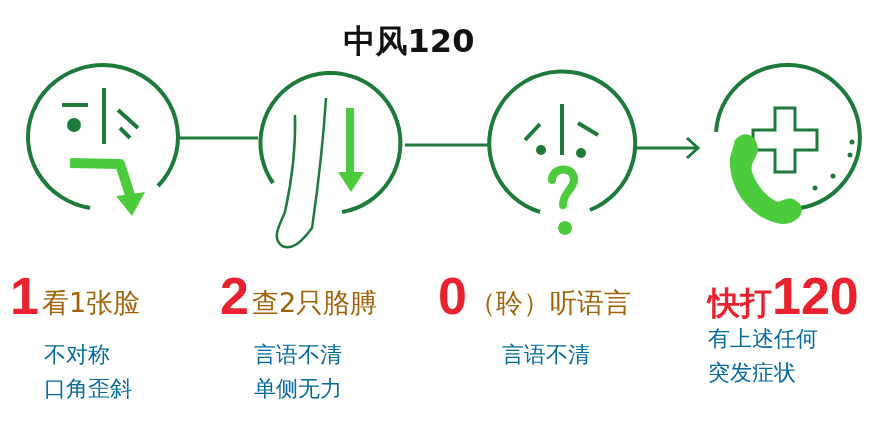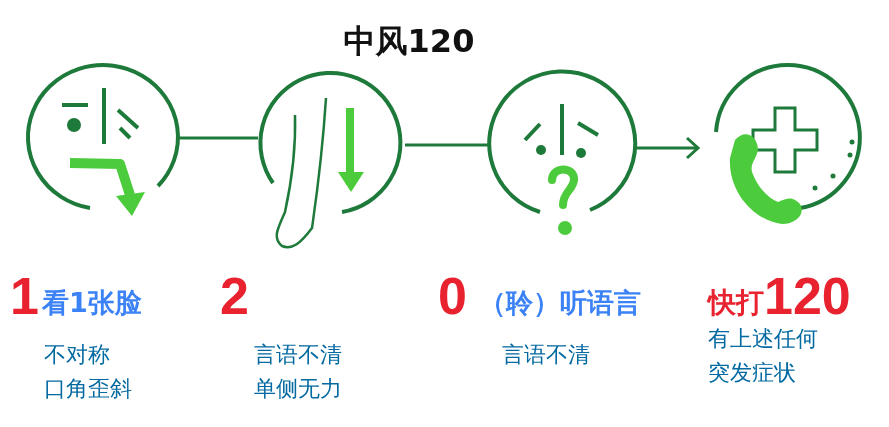--- a/index.html
+++ b/index.html
@@ -2,22 +2,22 @@
 <html><head>
 <meta charset="utf-8">
 <style>
   html,body{margin:0;padding:0;background:#ffffff;}
   body{width:889px;height:427px;position:relative;overflow:hidden;font-family:"DejaVu Sans","Liberation Sans",sans-serif;}
   .title{position:absolute;left:0;width:818px;top:20px;text-align:center;font-size:32px;font-weight:bold;color:#111;}
   svg.art{position:absolute;left:0;top:0;}
   .step{position:absolute;top:272px;}
   .head{display:flex;align-items:flex-end;white-space:nowrap;}
   .num{color:#e8232f;font-weight:bold;font-size:52px;line-height:48px;font-family:"Liberation Sans",sans-serif;}
-  .lbl{color:#3b82f6;font-weight:bold;font-size:27px;line-height:34px;margin-left:3px;}
-  .lbl-red{color:#e8232f;font-weight:bold;font-size:28px;line-height:34px;}
+  .lbl{color:#a16207;font-weight:normal;font-size:27px;line-height:34px;margin-left:3px;}
+  .lbl-red{color:#e8232f;font-weight:bold;font-size:32px;line-height:34px;}
   .desc{position:absolute;color:#0369a1;font-size:22px;line-height:34px;}
 </style>
 </head>
 <body>
 
 <div class="title">中风120</div>
 
 <svg class="art" width="889" height="427" viewBox="0 0 889 427">
 
   <line x1="178" y1="138" x2="258" y2="138" stroke="#1e7a3a" stroke-width="3"></line>
@@ -74,31 +74,32 @@
   </div>
 </div>
 <div class="desc" style="left:44px;top:338px;">
   <div>不对称</div>
   <div>口角歪斜</div>
 </div>
 
 <div class="step" style="left:220px;">
   <div class="head">
     <span class="num">2</span>
+    <span class="lbl">查2只胳膊</span>
   </div>
 </div>
 <div class="desc" style="left:254px;top:338px;">
   <div>言语不清</div>
   <div>单侧无力</div>
 </div>
 
 <div class="step" style="left:438px;">
   <div class="head">
     <span class="num">0</span>
-    <span class="lbl" style="margin-left:12px;">（聆）听语言</span>
+    <span class="lbl" style="margin-left:2px;">（聆）听语言</span>
   </div>
 </div>
 <div class="desc" style="left:502px;top:338px;">
   <div>言语不清</div>
 </div>
 
 <div class="step" style="left:708px;">
   <div class="head">
     <span class="lbl-red">快打</span>
     <span class="num">120</span>

